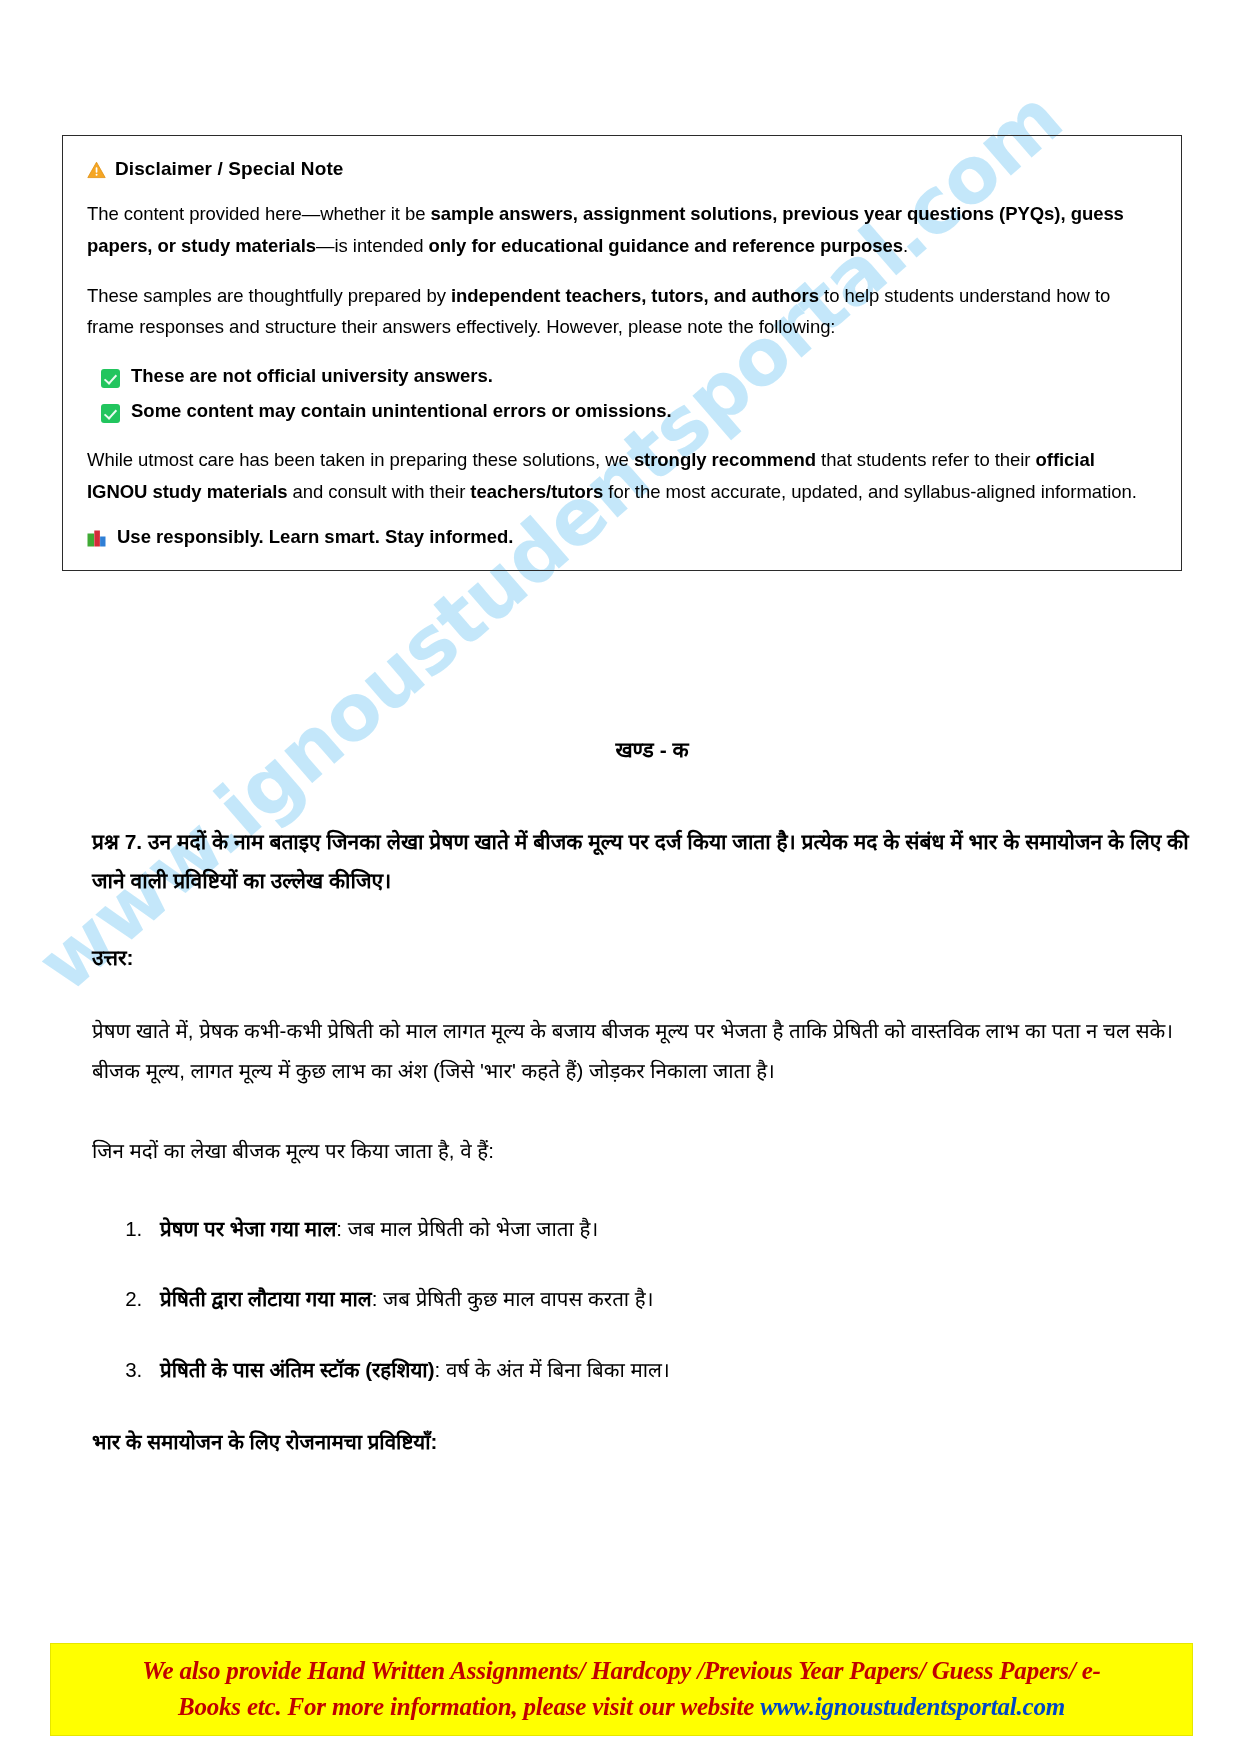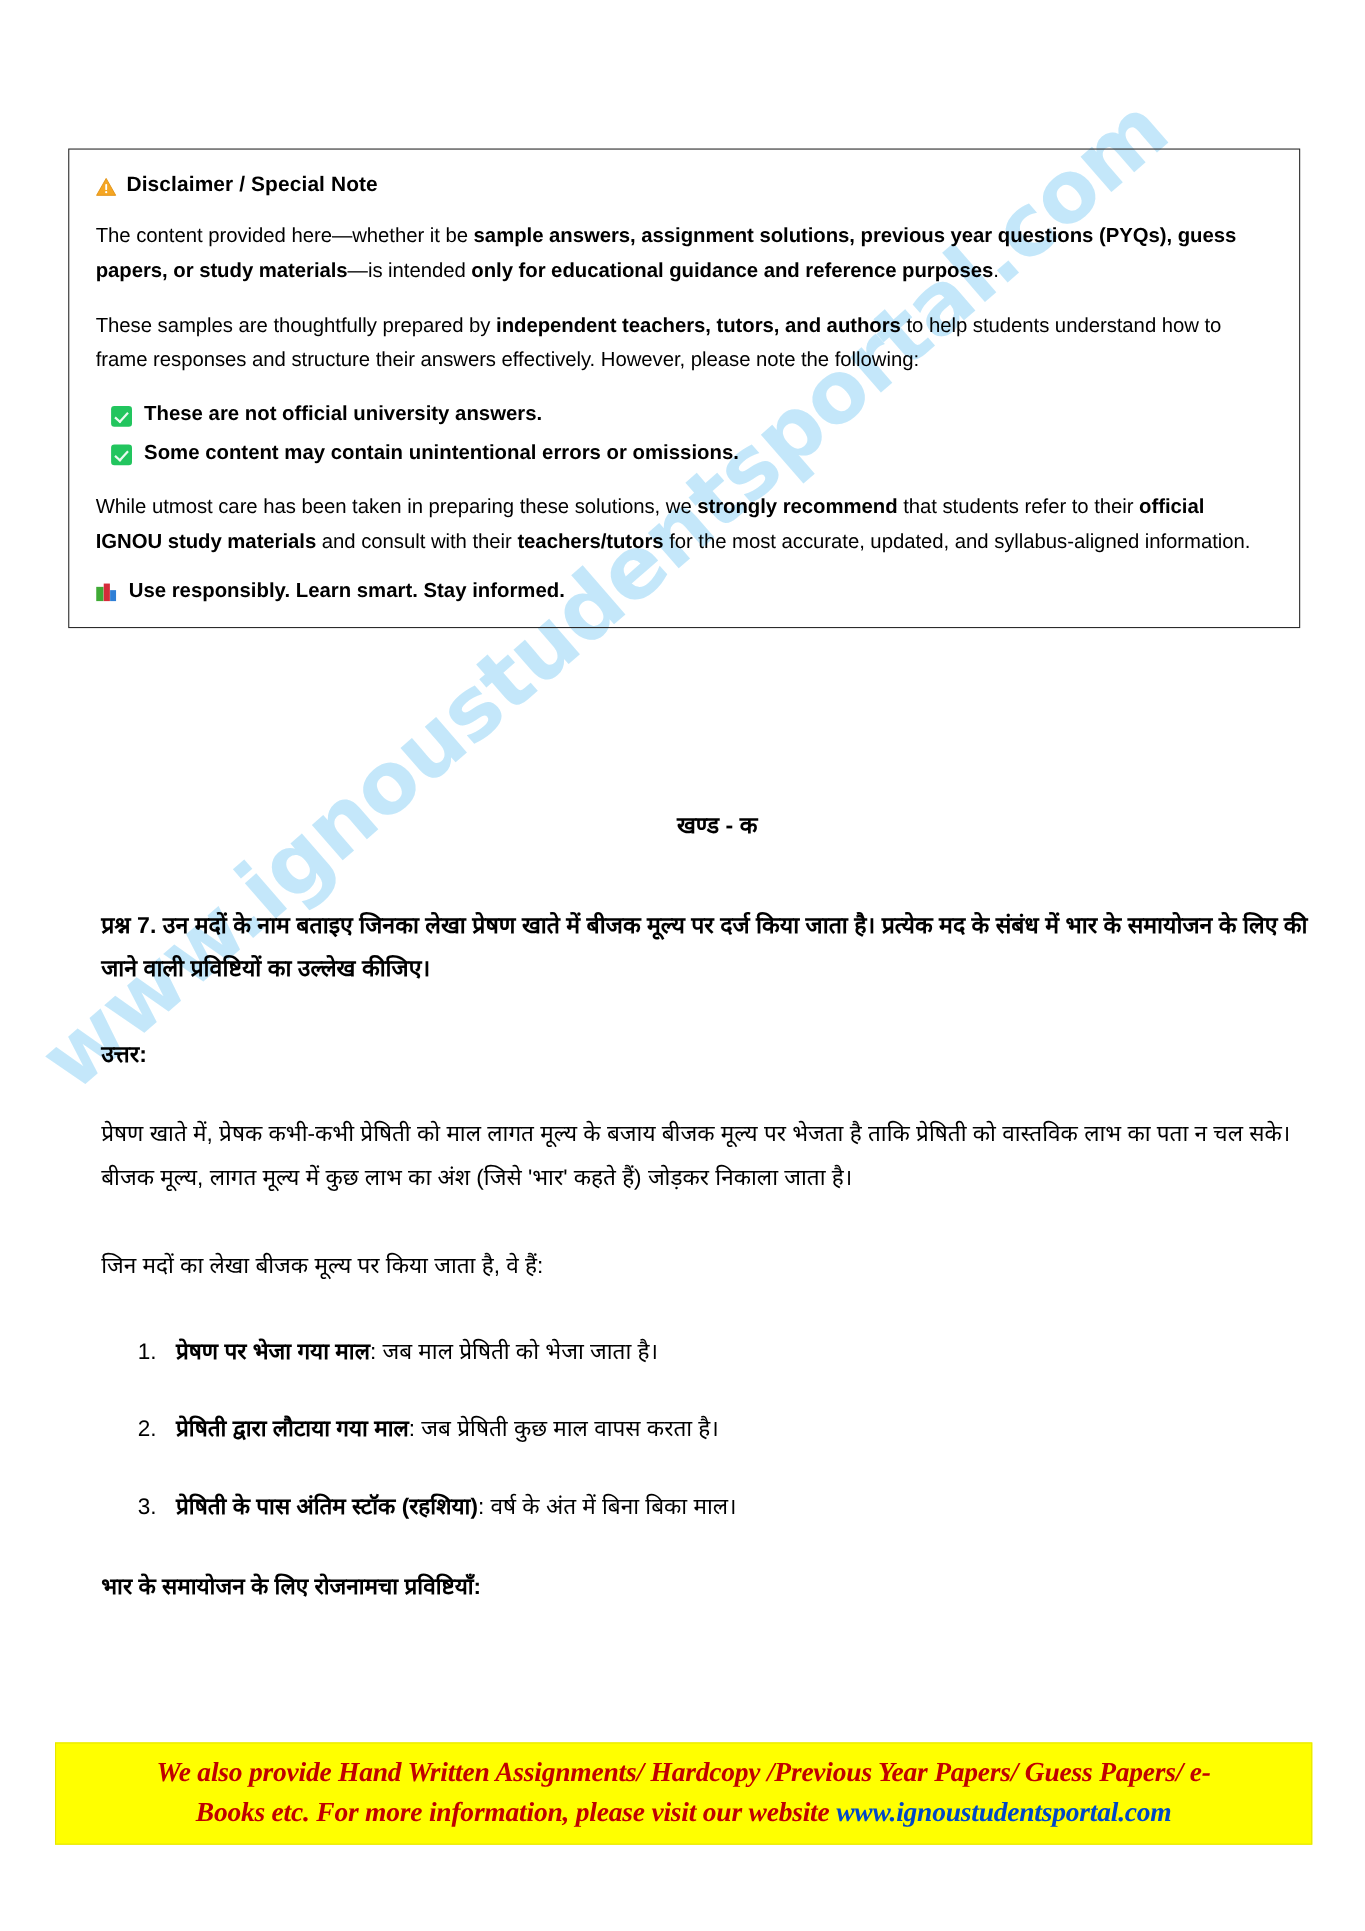--- a/index.html
+++ b/index.html
@@ -180,21 +180,21 @@
   .sub-head {
     font-size: 20.5px;
     font-weight: 700;
     margin: 0;
   }
 
   
   .footer {
     position: absolute;
     left: 50px;
-    top: 1584px;
+    top: 1643px;
     width: 1143px;
     box-sizing: border-box;
     background: #ffff00;
     border: 1px solid #e6e600;
     padding: 9px 14px 11px 14px;
     text-align: center;
     z-index: 20;
   }
   .footer-line {
     font-family: "Liberation Serif", "DejaVu Serif", serif;

